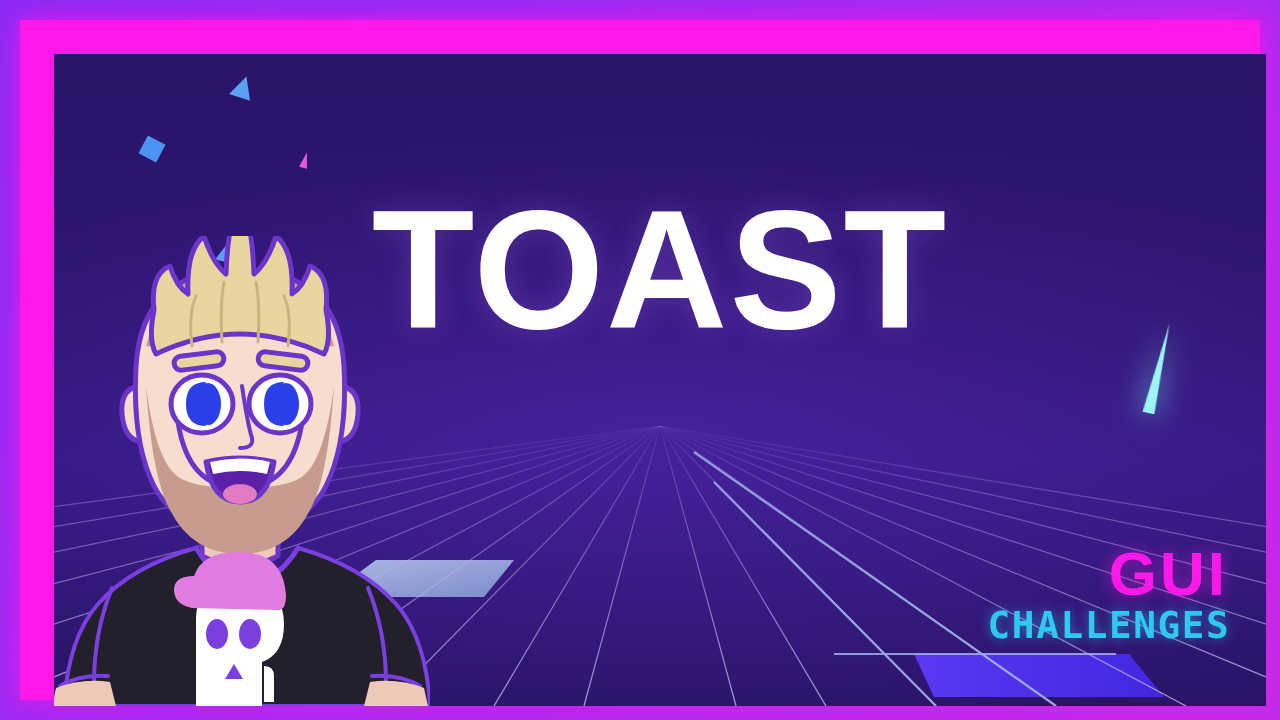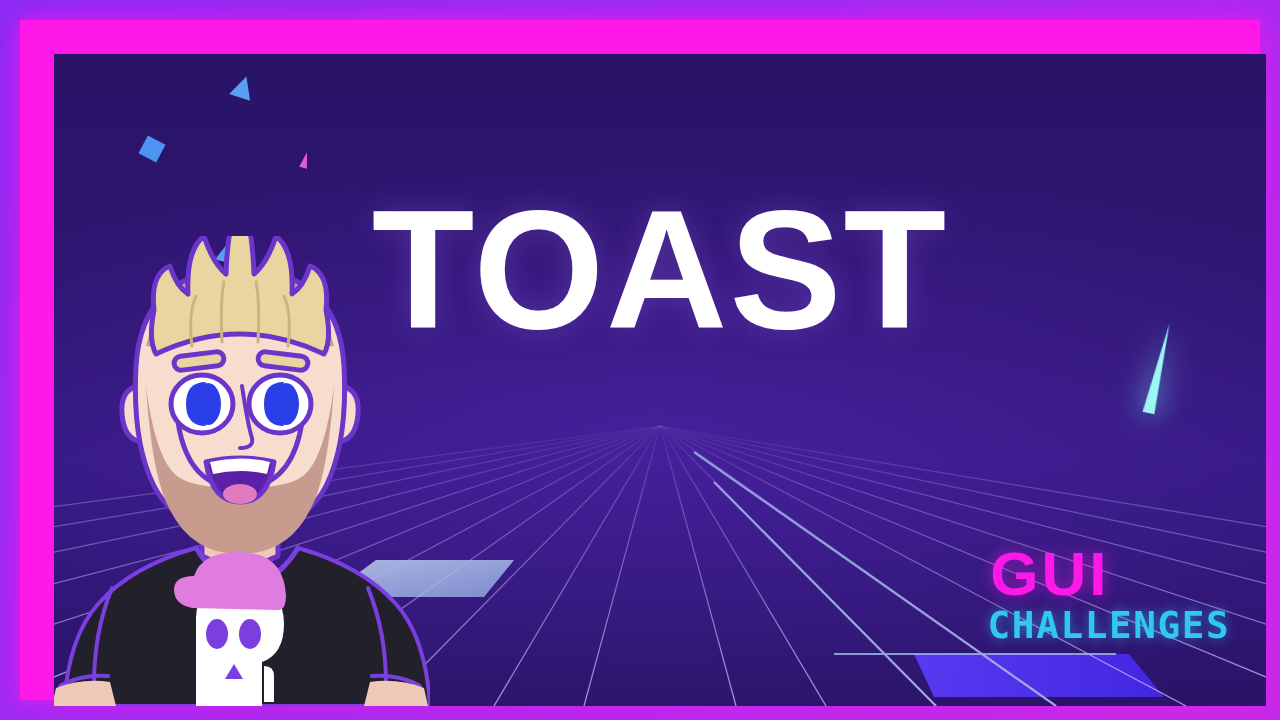--- a/index.html
+++ b/index.html
@@ -66,20 +66,21 @@
     line-height: 1;
     z-index: 8;
     text-shadow: 0 0 30px rgba(180,120,255,.25);
   }
 
   
   #logo {
     position: absolute;
     right: 38px;
     bottom: 62px;
+    text-align: right;
     z-index: 9;
   }
   #logo .gui {
     display: block;
     color: #FF19E8;
     font-family: "Liberation Sans", sans-serif;
     font-weight: bold;
     font-size: 62px;
     letter-spacing: 3px;
     line-height: .95;

